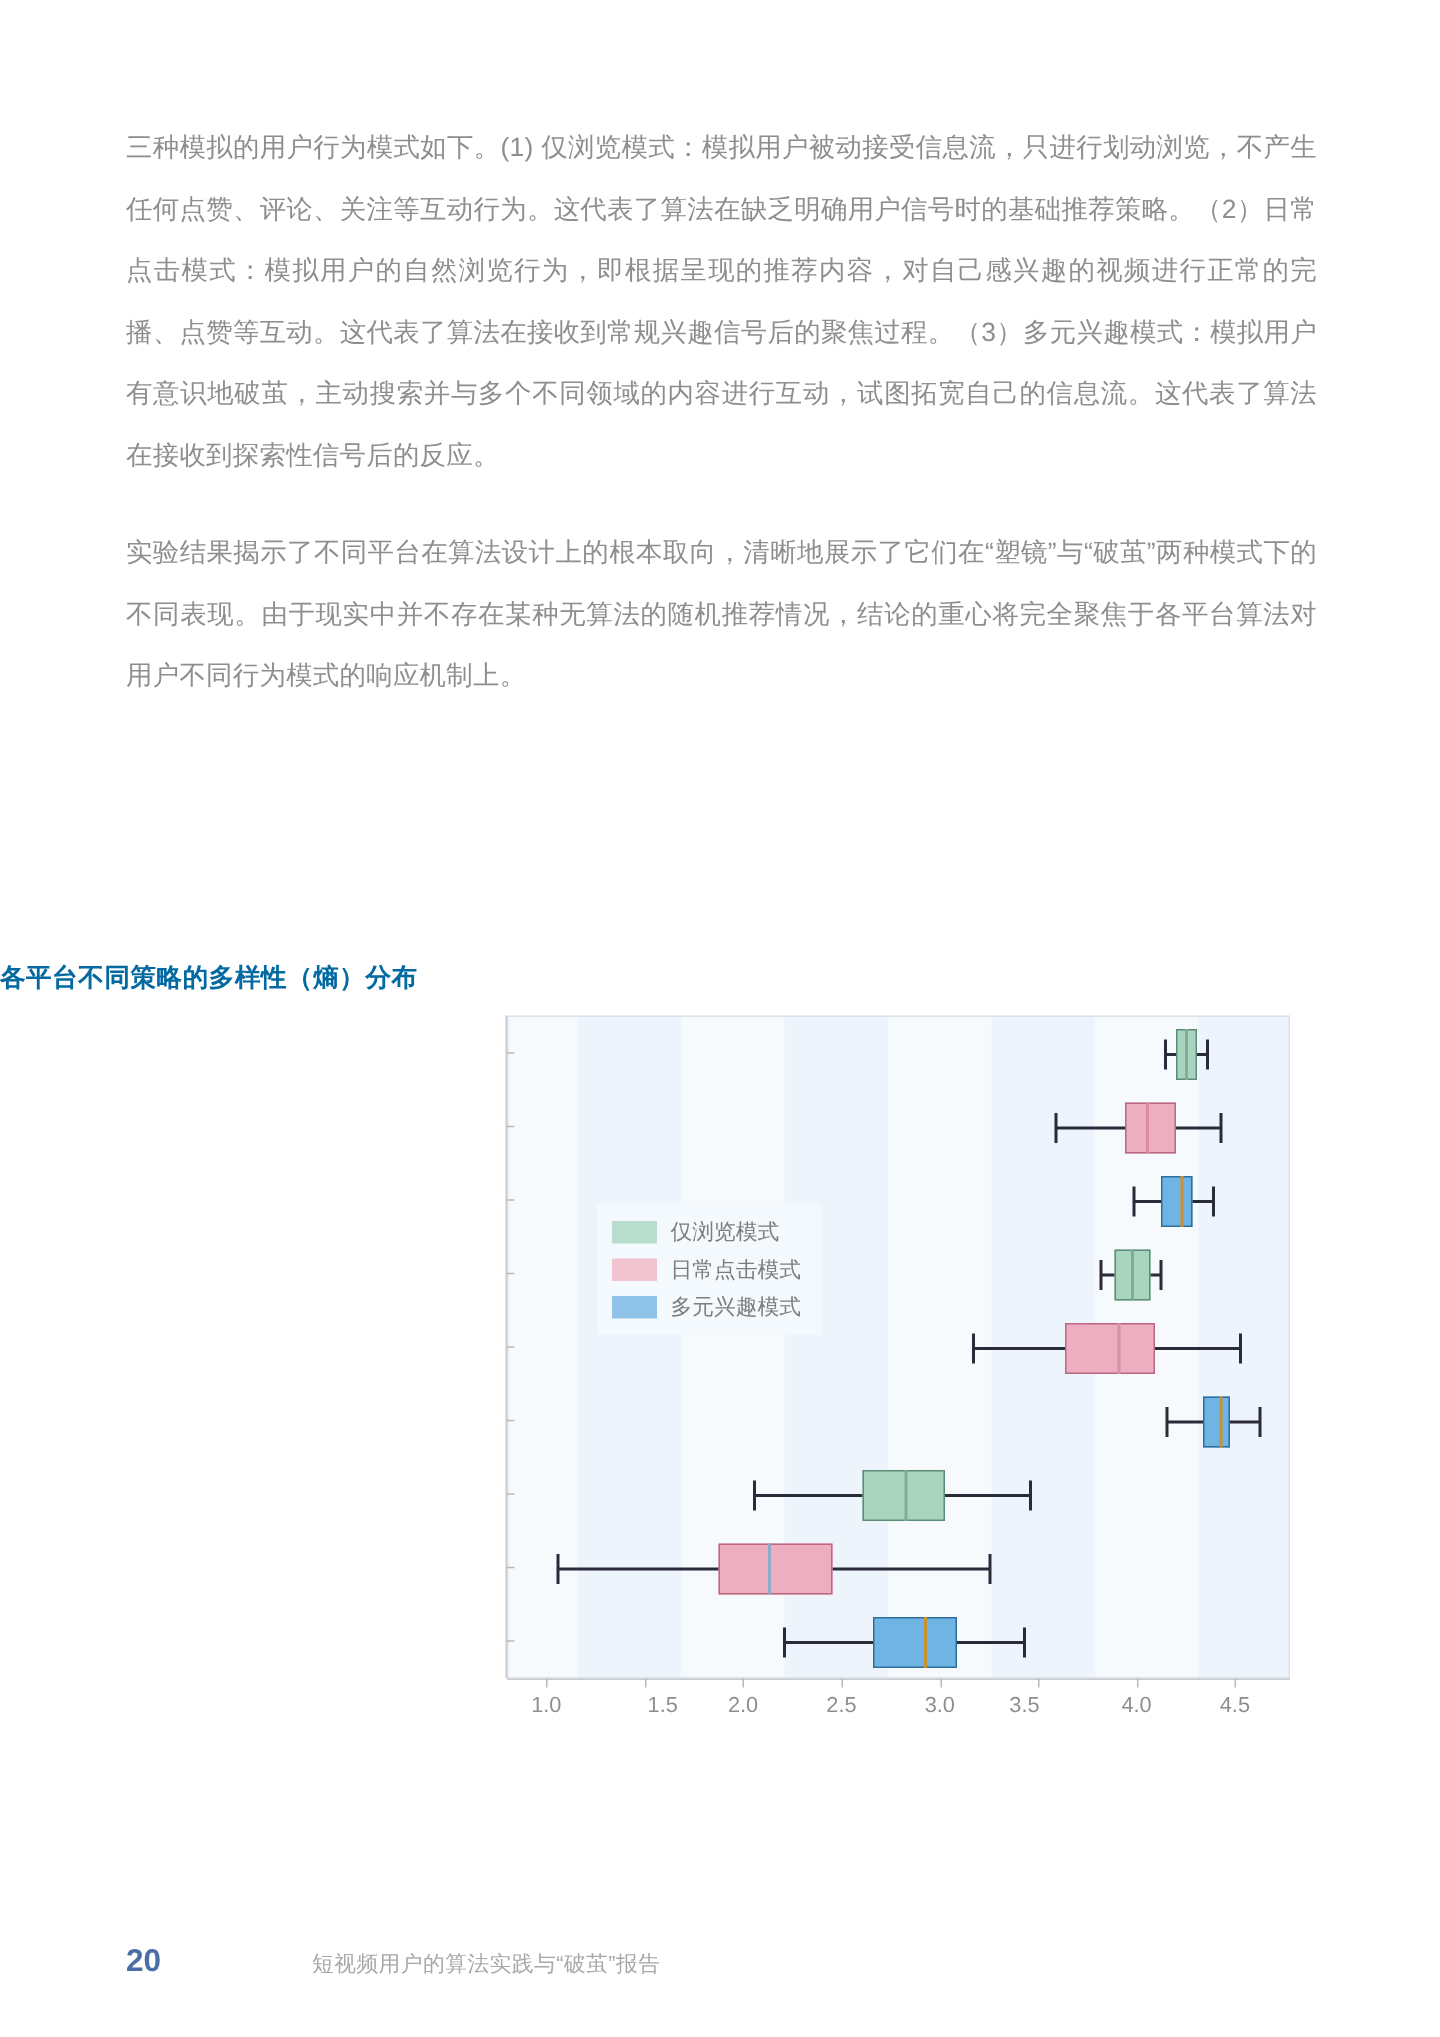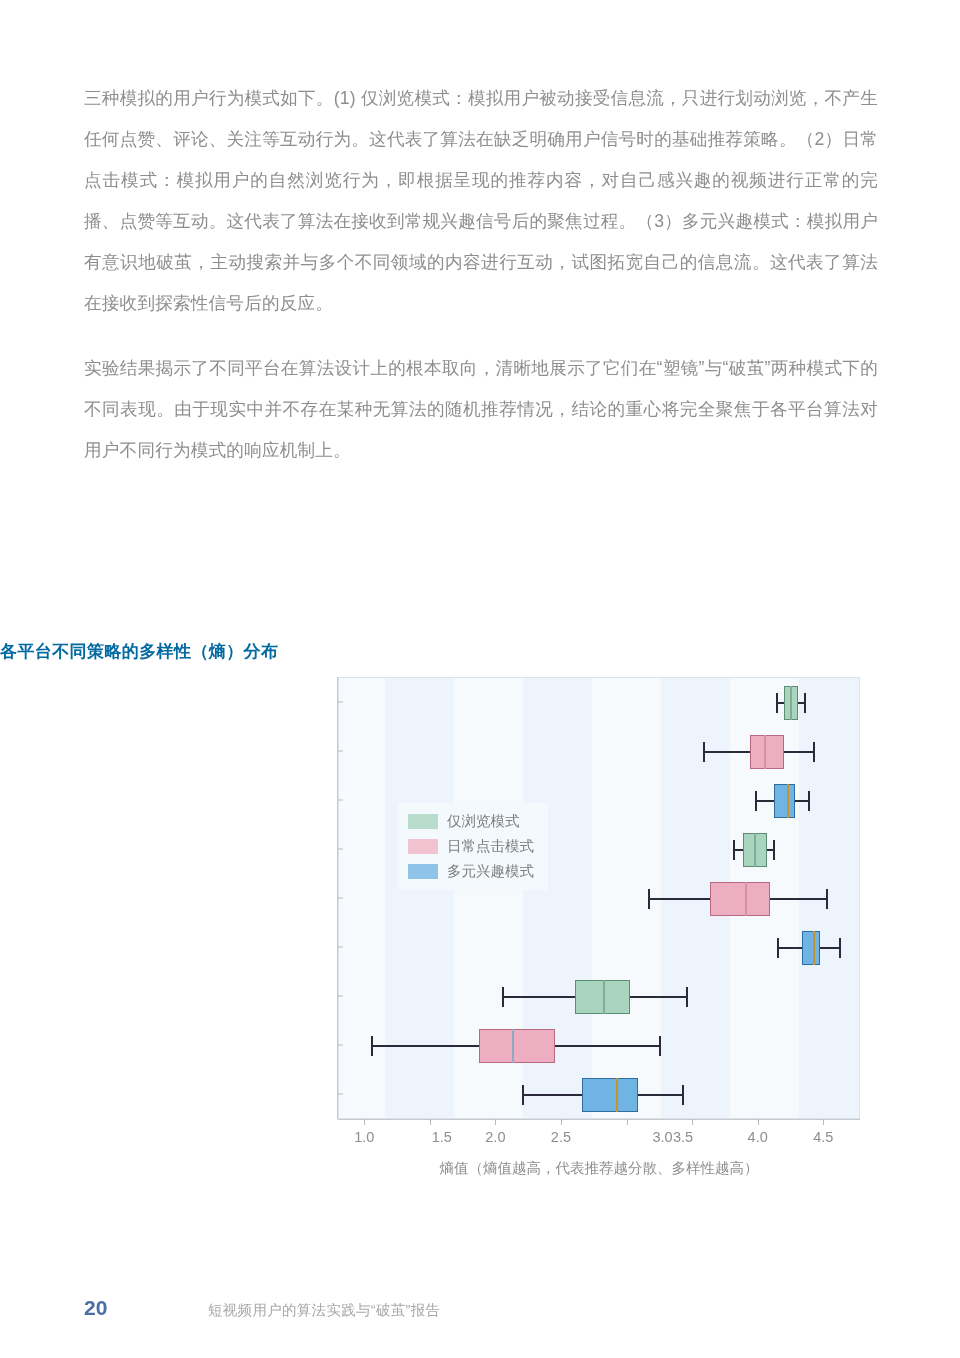--- a/index.html
+++ b/index.html
@@ -337,40 +337,39 @@
           <div class="legend-item">
             <div class="legend-swatch" style="background: rgb(242, 195, 209);"></div>
             <div class="legend-text">日常点击模式</div>
           </div>
           <div class="legend-item">
             <div class="legend-swatch" style="background: rgb(143, 196, 232);"></div>
             <div class="legend-text">多元兴趣模式</div>
           </div>
         </div>
 
-      <div class="xaxis-title">熵值（熵值越高，代表推荐越分散、多样性越高）</div>
     <div class="ytick" style="top: 26.5556px;"></div>
         <div class="ytick" style="top: 75.6667px;"></div>
         <div class="ytick" style="top: 124.778px;"></div>
         <div class="ytick" style="top: 173.889px;"></div>
         <div class="ytick" style="top: 223px;"></div>
         <div class="ytick" style="top: 272.111px;"></div>
         <div class="ytick" style="top: 321.222px;"></div>
         <div class="ytick" style="top: 370.333px;"></div>
         <div class="ytick" style="top: 419.444px;"></div>
         <div class="xtick" style="left: 320.231px;"></div>
         <div class="xtick-label" style="left: 320.231px;">1.0</div>
         <div class="xtick" style="left: 385.809px;"></div>
         <div class="xtick-label" style="left: 385.809px; margin-left: 12px;">1.5</div>
         <div class="xtick" style="left: 451.387px;"></div>
         <div class="xtick-label" style="left: 451.387px;">2.0</div>
         <div class="xtick" style="left: 516.965px;"></div>
         <div class="xtick-label" style="left: 516.965px;">2.5</div>
         <div class="xtick" style="left: 582.543px;"></div>
-        <div class="xtick-label" style="left: 582.543px; margin-left: 36px;">3.0</div>
+        <div class="xtick-label" style="left: 582.543px;">3.0</div>
         <div class="xtick" style="left: 648.121px;"></div>
         <div class="xtick-label" style="left: 639px;">3.5</div>
         <div class="xtick" style="left: 713.698px;"></div>
         <div class="xtick-label" style="left: 713.698px;">4.0</div>
         <div class="xtick" style="left: 779.276px;"></div>
         <div class="xtick-label" style="left: 779.276px;">4.5</div>
       </div>
   </div>
 
   <div class="footer">

